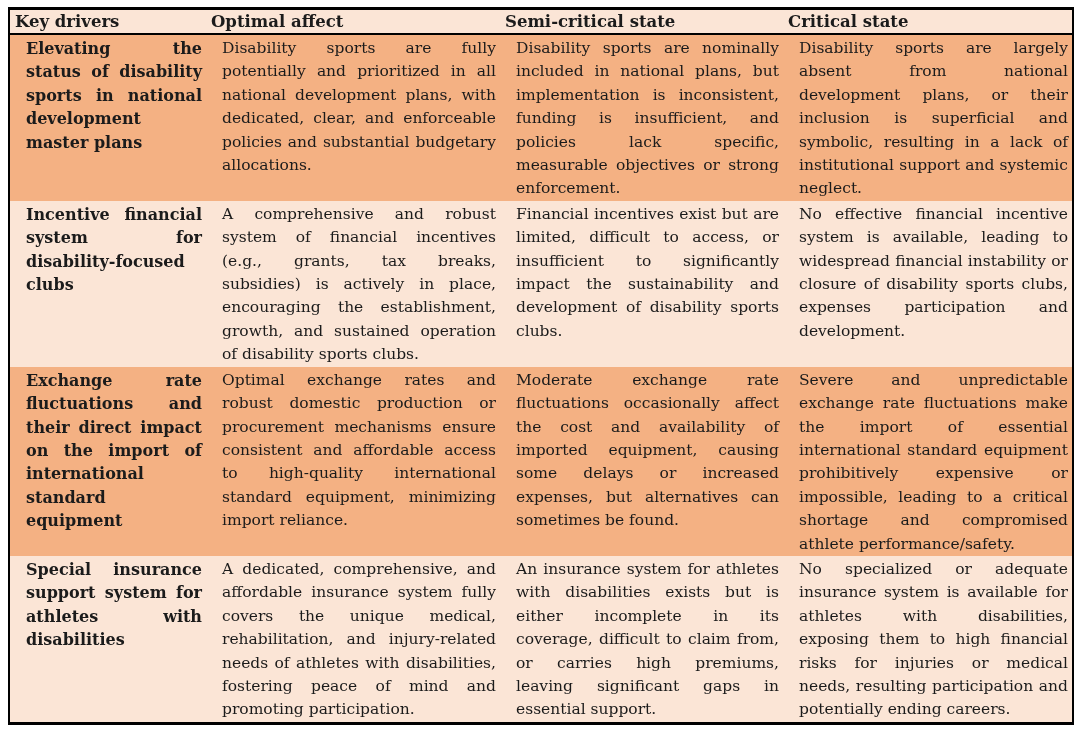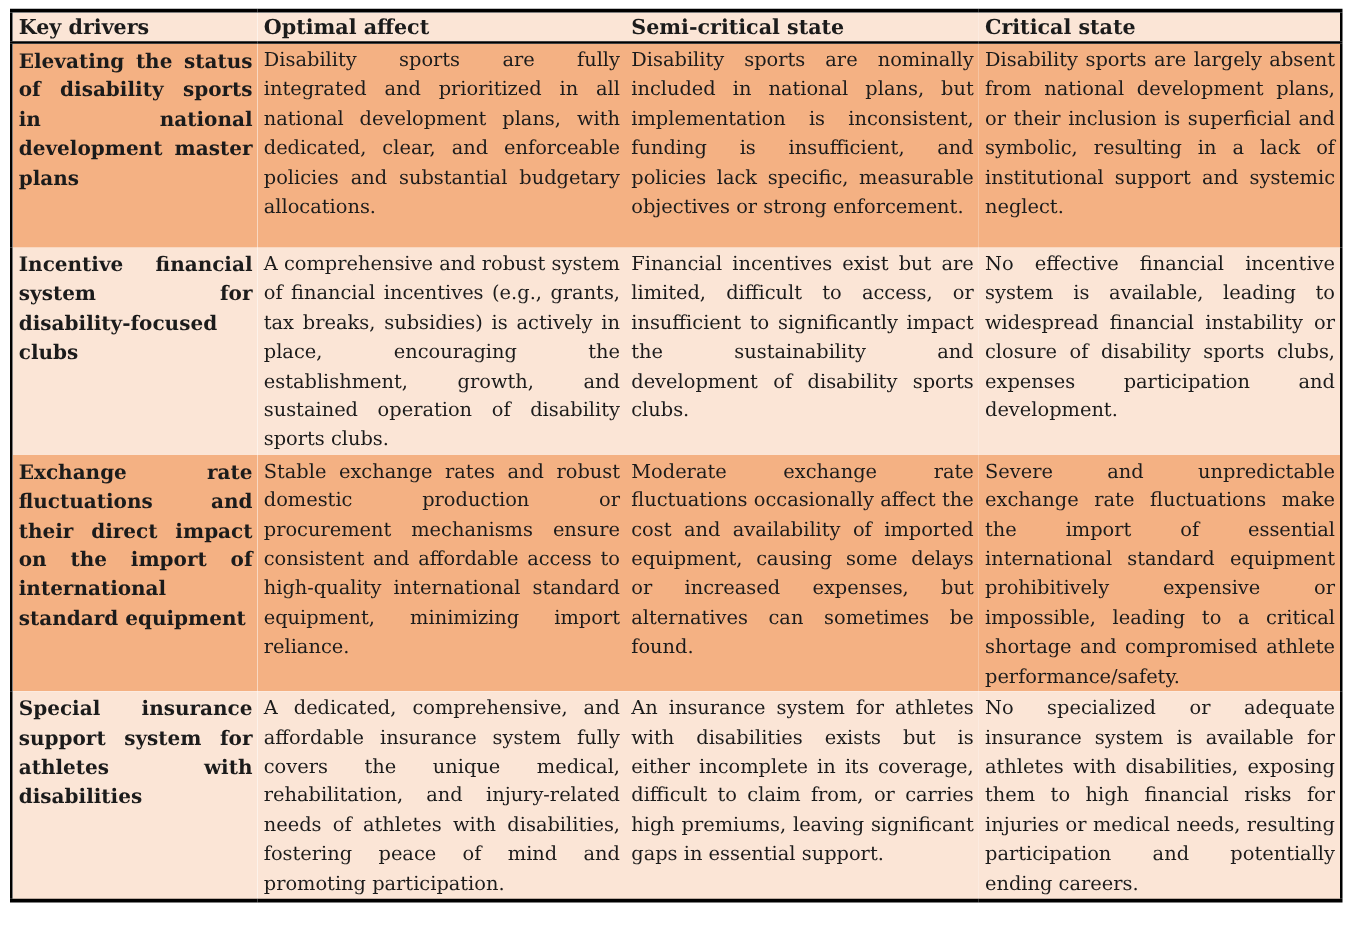--- a/index.html
+++ b/index.html
@@ -42,21 +42,21 @@
     line-height:21px;
     padding:1px 4px 1px 5px;
     white-space:nowrap;
     overflow:hidden;
   }
   tbody th, tbody td{
     vertical-align:top;
     text-align:justify;
     font-size:15.5px;
     line-height:23.4px;
-    padding:2px 4px 0 5px;
+    padding:2px 4px 0 16px;
     overflow:hidden;
     hyphens:none;
   }
   tbody th.kd{
     font-weight:bold;
     font-size:16px;
   }
   tr.row-dark{background:var(--row-dark);}
   tr.row-light{background:var(--row-light);}
   tr.r1{height:164px;}
@@ -79,33 +79,33 @@
       <tr>
         <th>Key drivers</th>
         <th>Optimal affect</th>
         <th>Semi-critical state</th>
         <th>Critical state</th>
       </tr>
     </thead>
     <tbody>
       <tr class="row-dark r1">
         <th class="kd">Elevating the status of disability sports in national development master plans</th>
-        <td>Disability sports are fully integrated and prioritized in all national development plans, with dedicated, clear, and enforceable policies and substantial budgetary allocations.</td>
+        <td>Disability sports are fully potentially and prioritized in all national development plans, with dedicated, clear, and enforceable policies and substantial budgetary allocations.</td>
         <td>Disability sports are nominally included in national plans, but implementation is inconsistent, funding is insufficient, and policies lack specific, measurable objectives or strong enforcement.</td>
         <td>Disability sports are largely absent from national development plans, or their inclusion is superficial and symbolic, resulting in a lack of institutional support and systemic neglect.</td>
       </tr>
       <tr class="row-light r2">
         <th class="kd">Incentive financial system for disability-focused clubs</th>
         <td>A comprehensive and robust system of financial incentives (e.g., grants, tax breaks, subsidies) is actively in place, encouraging the establishment, growth, and sustained operation of disability sports clubs.</td>
         <td>Financial incentives exist but are limited, difficult to access, or insufficient to significantly impact the sustainability and development of disability sports clubs.</td>
         <td>No effective financial incentive system is available, leading to widespread financial instability or closure of disability sports clubs, expenses participation and development.</td>
       </tr>
       <tr class="row-dark r3">
         <th class="kd">Exchange rate fluctuations and their direct impact on the import of international standard equipment</th>
-        <td>Stable exchange rates and robust domestic production or procurement mechanisms ensure consistent and affordable access to high-quality international standard equipment, minimizing import reliance.</td>
+        <td>Optimal exchange rates and robust domestic production or procurement mechanisms ensure consistent and affordable access to high-quality international standard equipment, minimizing import reliance.</td>
         <td>Moderate exchange rate fluctuations occasionally affect the cost and availability of imported equipment, causing some delays or increased expenses, but alternatives can sometimes be found.</td>
         <td>Severe and unpredictable exchange rate fluctuations make the import of essential international standard equipment prohibitively expensive or impossible, leading to a critical shortage and compromised athlete performance/safety.</td>
       </tr>
       <tr class="row-light r4">
         <th class="kd">Special insurance support system for athletes with disabilities</th>
         <td>A dedicated, comprehensive, and affordable insurance system fully covers the unique medical, rehabilitation, and injury-related needs of athletes with disabilities, fostering peace of mind and promoting participation.</td>
         <td>An insurance system for athletes with disabilities exists but is either incomplete in its coverage, difficult to claim from, or carries high premiums, leaving significant gaps in essential support.</td>
         <td>No specialized or adequate insurance system is available for athletes with disabilities, exposing them to high financial risks for injuries or medical needs, resulting participation and potentially ending careers.</td>
       </tr>
     </tbody>

